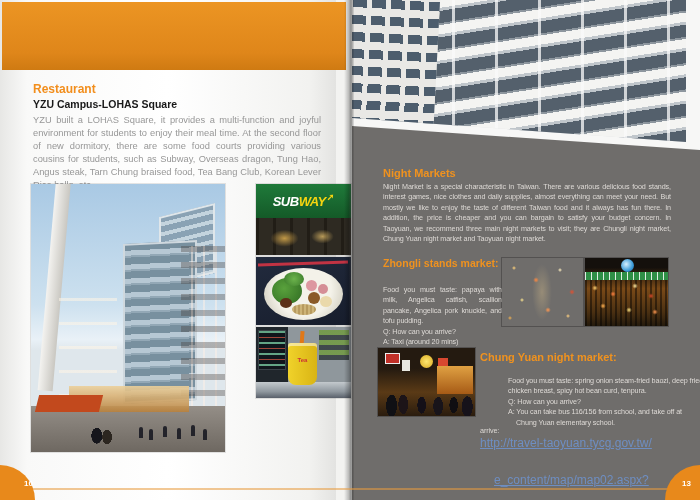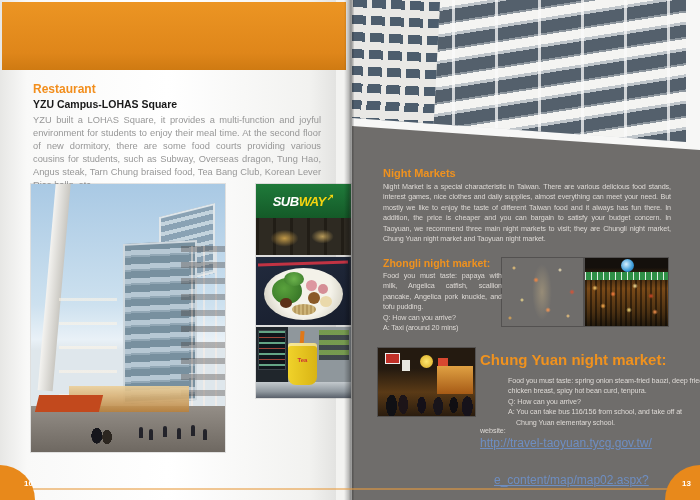--- a/index.html
+++ b/index.html
@@ -108,21 +108,21 @@
     background-image:repeating-linear-gradient(90deg,#e9e8e5 0 5px,transparent 5px 19px),
                      repeating-linear-gradient(180deg,#e9e8e5 0 8px,#4d5d6d 8px 17px); }
   .spine-shadow { position:absolute; left:344px; top:0; width:10px; height:500px; z-index:4;
     background:linear-gradient(90deg,rgba(0,0,0,0) 0%,rgba(0,0,0,0.22) 45%,rgba(40,40,40,0.5) 70%,rgba(0,0,0,0.08) 100%); }
 
   .rp-text { position:absolute; color:#dedad6; font-size:7.2px; line-height:1.45; letter-spacing:-0.1px; }
   .rp-heading { position:absolute; color:#f0921e; font-weight:bold; font-size:11px; letter-spacing:0; }
   .nm-heading { left:383px; top:167px; }
   .nm-intro { left:383px; top:182px; width:288px; text-align:justify; }
   .zh-heading { left:383px; top:257px; }
-  .zh-text { left:383px; top:271px; width:119px; text-align:justify; }
+  .zh-text { left:383px; top:285px; width:119px; text-align:justify; }
   .zh-qa { text-align:left; }
   .cy-heading { left:480px; top:351px; }
   .cy-text { left:508px; top:364px; width:196px;margin-top:12px; }
   .cy-answer { padding-left:8px; text-indent:-8px; }
   .website-label { left:480px; top:426px; }
   .website-link { position:absolute; left:480px; top:435px; color:#6e8ec2; font-size:12px; line-height:1.4;
     text-decoration:underline; cursor:pointer; }
   .url-indent { padding-left:14px;margin-top:20px; }
 
   .nm-photo { position:absolute; box-shadow:0 0 0 1px rgba(0,0,0,0.25); overflow:hidden; }
@@ -242,21 +242,21 @@
       <div class="bp-louvers"></div>
       <div class="bp-posts"></div>
       <div class="bp-tower"></div>
     </div>
     <div class="gray-panel"></div>
   </div>
 
   <div class="rp-heading nm-heading">Night Markets</div>
   <div class="rp-text nm-intro">Night Market is a special characteristic in Taiwan. There are various delicious food stands, interest games, nice clothes and daily supplies, almost everything can meet your need. But mostly we like to enjoy the taste of different Taiwan food and it always has fun there. In addition, the price is cheaper and you can bargain to satisfy your budget concern. In Taoyuan, we recommend three main night markets to visit; they are Chungli night market, Chung Yuan night market and Taoyuan night market.</div>
 
-  <div class="rp-heading zh-heading" style="font-size:10.5px">Zhongli night market:</div>
+  <div class="rp-heading zh-heading" style="font-size:10.5px">Zhongli stands market:</div>
   <div class="rp-text zh-text">
     <div>Food you must taste: papaya with milk, Angelica catfish, scallion pancake, Angelica pork knuckle, and tofu pudding.</div>
     <div class="zh-qa">Q: How can you arrive?</div>
     <div class="zh-qa">A: Taxi (around 20 mins)</div>
   </div>
 
   <div class="nm-photo nm1"></div>
   <div class="nm-photo nm2">
     <div class="nm2-orb"></div>
     <div class="nm2-sign"></div>
@@ -265,28 +265,28 @@
 
   <div class="nm-photo nm3">
     <div class="nm3-sign-red"></div>
     <div class="nm3-sign-white"></div>
     <div class="nm3-sign-yellow"></div>
     <div class="nm3-sign-red2"></div>
     <div class="nm3-shops"></div>
     <div class="nm3-crowd"></div>
   </div>
 
-  <div class="rp-heading cy-heading" style="font-size:15px">Chung Yuan night market:</div>
+  <div class="rp-heading cy-heading" style="font-size:11px">Chung Yuan night market:</div>
   <div class="rp-text cy-text">
     <div>Food you must taste: spring onion steam-fried baozi, deep fried chicken breast, spicy hot bean curd, tenpura.</div>
     <div>Q: How can you arrive?</div>
     <div class="cy-answer">A: You can take bus 116/156 from school, and take off at Chung Yuan elementary school.</div>
   </div>
 
-  <div class="rp-text website-label">website:</div>
+  <div class="rp-text website-label">arrive:</div>
   <div class="website-link">
     <div>http://travel-taoyuan.tycg.gov.tw/</div>
     <div class="url-indent">e_content/map/map02.aspx?</div>
     <div class="url-indent">sid=320&amp;tid=222</div>
   </div>
 
   <div class="spine-shadow"></div>
   <div class="footer-line"></div>
   <div class="pageno-circle circle-left"></div>
   <div class="pageno-circle circle-right"></div>

